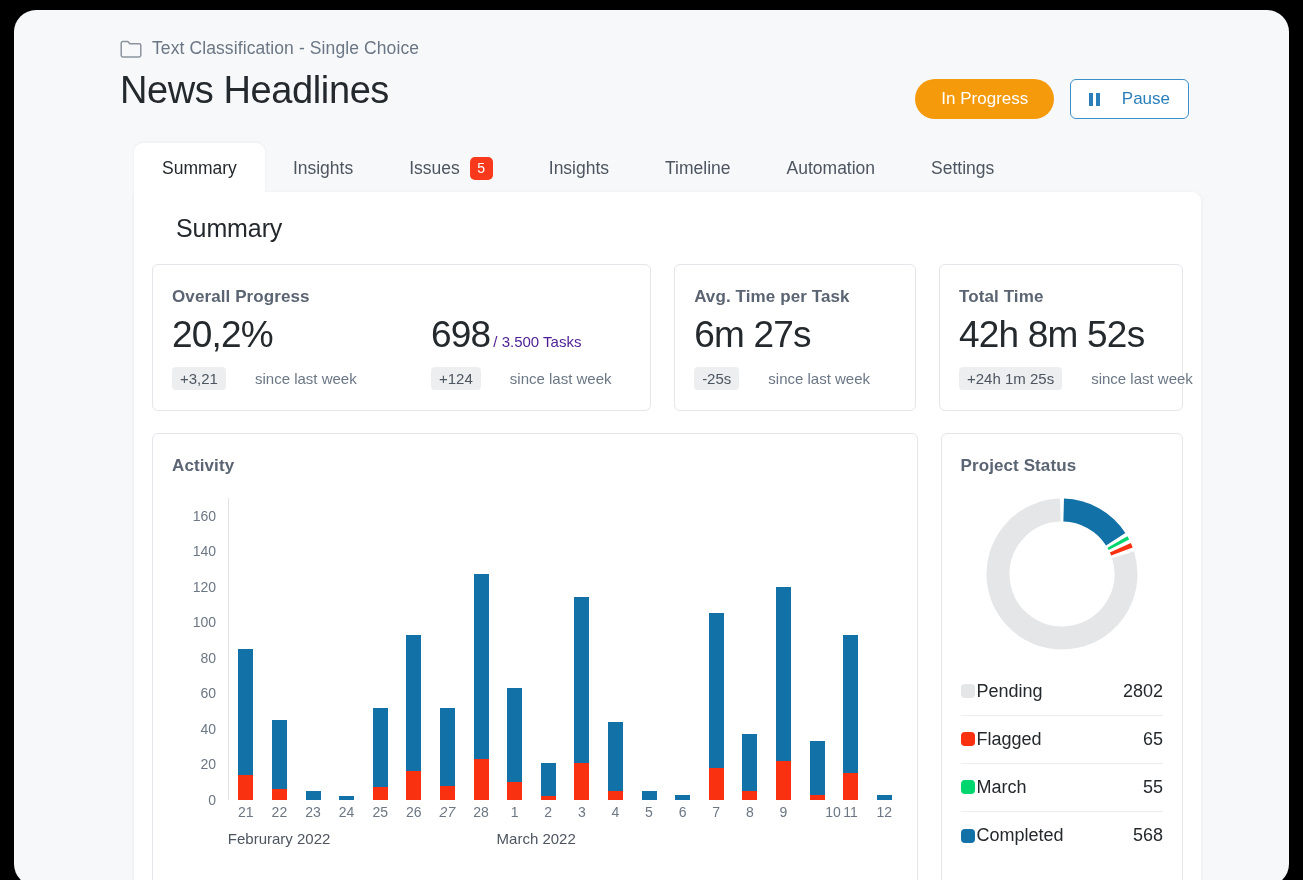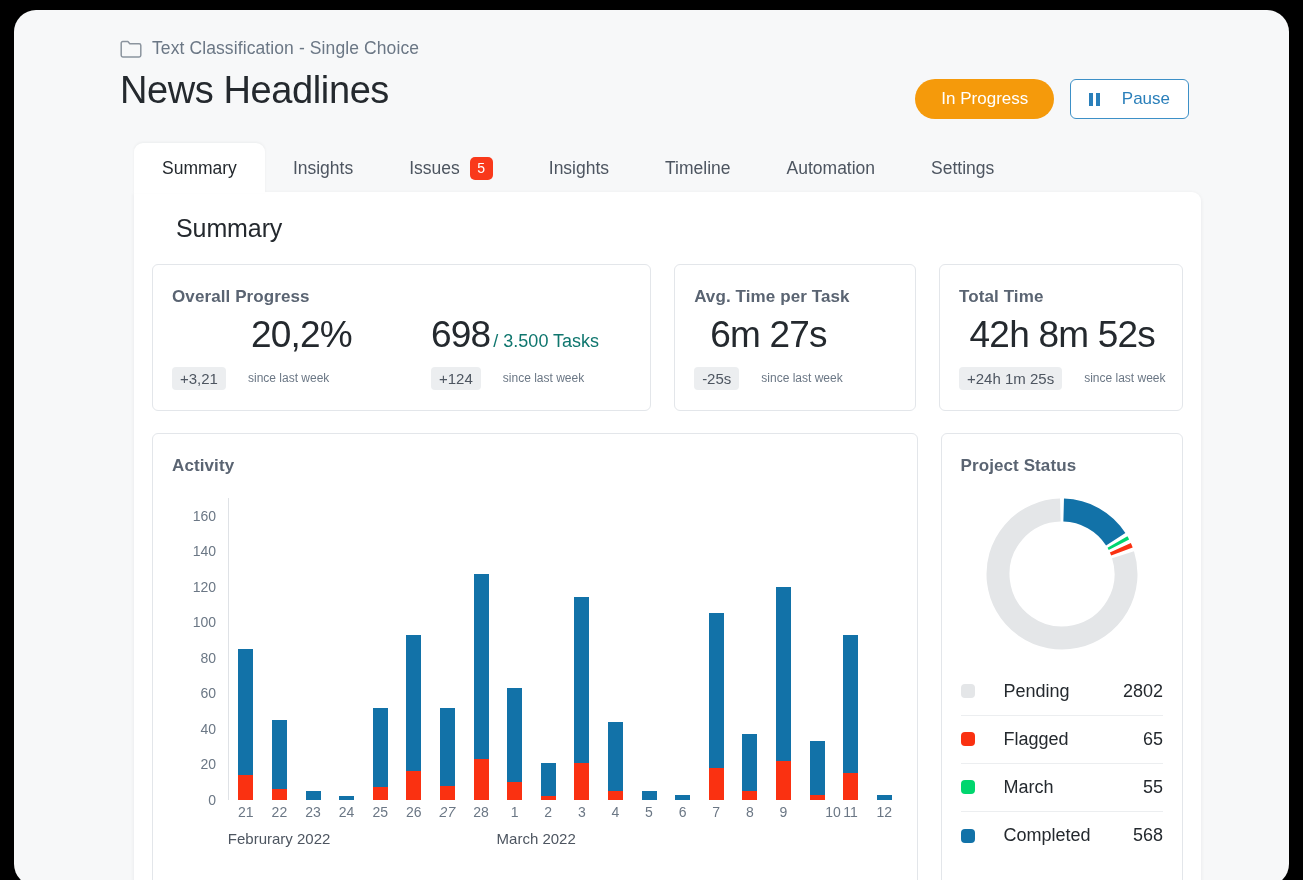--- a/index.html
+++ b/index.html
@@ -187,52 +187,52 @@
     display: flex;
     gap: 0px;
     margin-top: 7px;
   }
   .metric { flex: none; }
   .metric.first { width: 259px; }
   .metric-value-row {
     display: flex;
     align-items: baseline;
     gap: 3px;
-    justify-content: center;
   }
   .metric-value {
     font-size: 37px;
     color: #24292e;
     letter-spacing: -0.8px;
     line-height: 1.16;
     white-space: nowrap;
   }
   .metric-suffix {
-    font-size: 18px;
-    color: #0f766e;
+    font-size: 15px;
+    color: #4c1d95;
     white-space: nowrap;
   }
   .metric-delta-row {
     display: flex;
     align-items: center;
-    gap: 22px;
+    gap: 9px;
     margin-top: 10px;
   }
   .delta-pill {
     background: #eceef0;
     color: #4d5560;
     border-radius: 4px;
     padding: 3px 8px;
     font-size: 15px;
     white-space: nowrap;
   }
   .delta-note {
-    font-size: 12px;
+    font-size: 15px;
     color: #6b7785;
     white-space: nowrap;
+    margin-left: 20px;
   }
 
   
   .lower-row {
     display: flex;
     gap: 23px;
     margin-top: 22px;
   }
   .panel {
     border: 1px solid #e3e6ea;
@@ -343,21 +343,21 @@
   }
   .legend-item:last-child { border-bottom: none; }
   .legend-dot {
     width: 14px;
     height: 14px;
     border-radius: 4px;
     flex: none;
   }
   .legend-label {
     flex: 1;
-    margin-left: 29px;
+    margin-left: 2px;
     font-size: 18px;
     color: #24292e;
   }
   .legend-value {
     font-size: 18px;
     color: #24292e;
     white-space: nowrap;
   }
 </style>
 </head>

